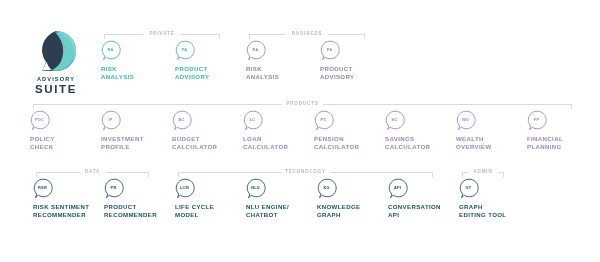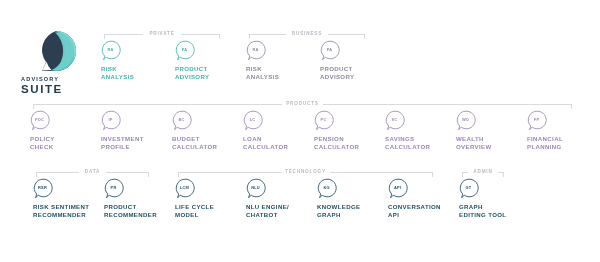--- a/index.html
+++ b/index.html
@@ -12,20 +12,21 @@
     overflow: hidden;
     font-family: "Liberation Sans", sans-serif;
     -webkit-font-smoothing: antialiased;
   }
 
   
   #logo-block {
     position: absolute;
     left: 21px; top: 28px;
     width: 70px;
+    text-align: center;
   }
   #logo-mark {
     width: 46px; height: 46px;
     margin: 0 auto 2px auto;
     display: block;
   }
   .logo-line-1 {
     font-size: 5.6px;
     letter-spacing: 1.15px;
     font-weight: bold;

